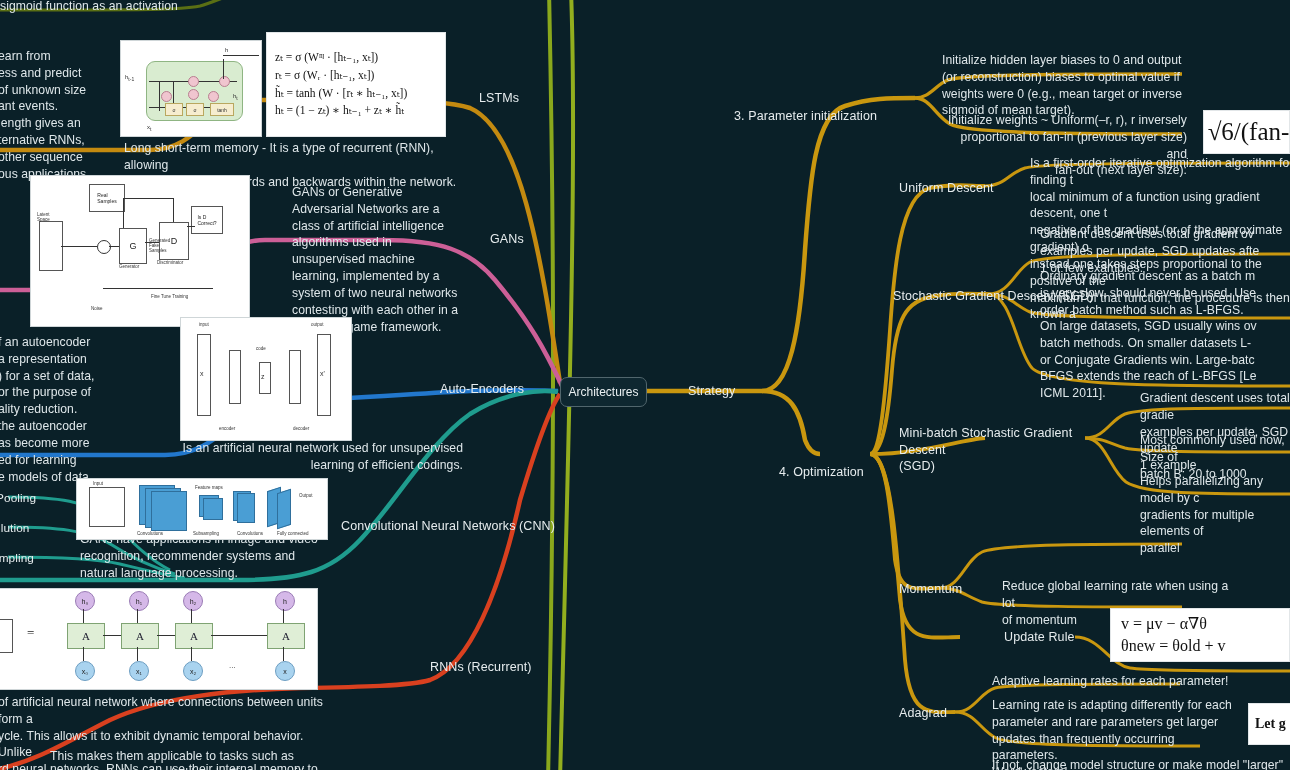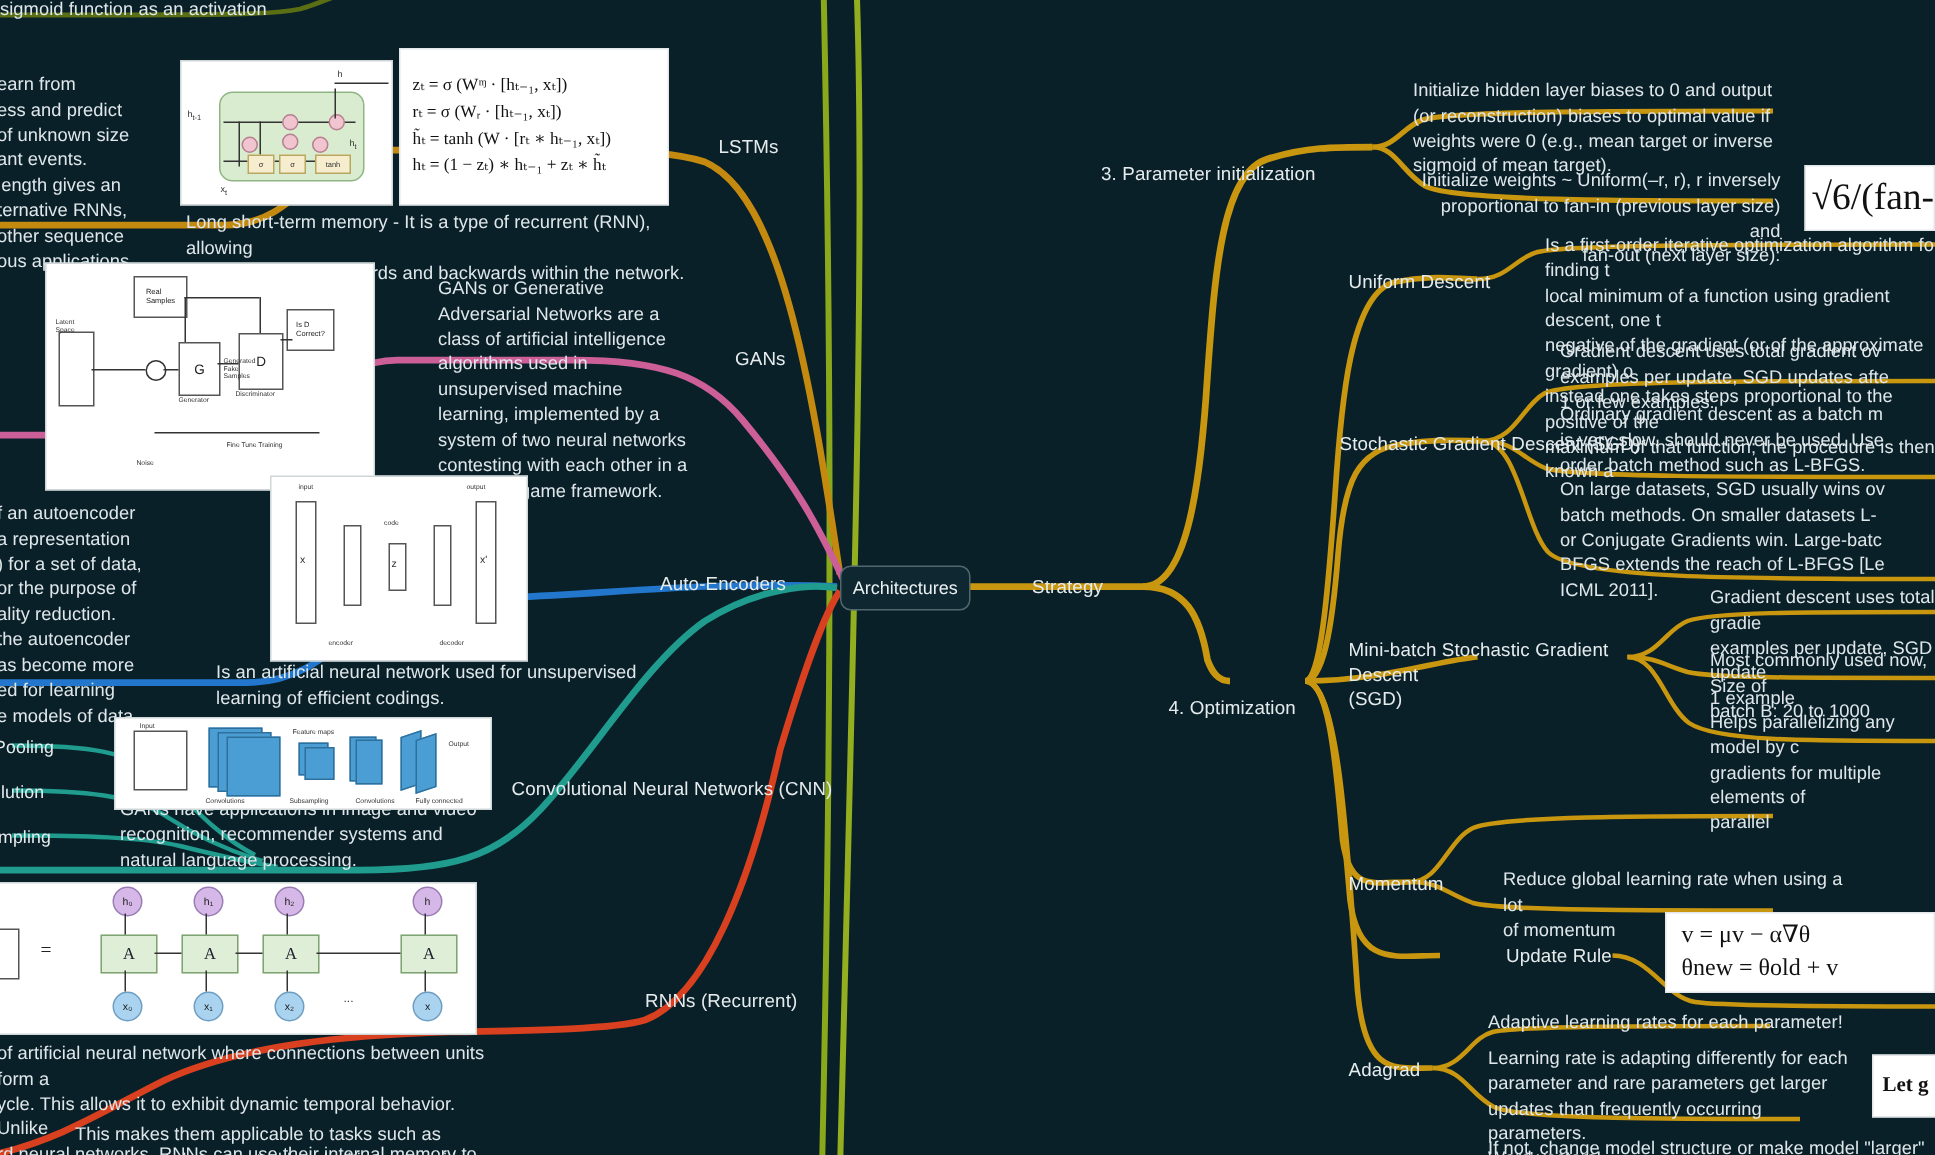--- a/index.html
+++ b/index.html
@@ -156,21 +156,21 @@
 
   <div class="desc" style="left:-2px;top:334px;width:145px;">f an autoencoder
 a representation
 ) for a set of data,
 or the purpose of
 ality reduction.
 the autoencoder
 as become more
 ed for learning
 e models of data.</div>
-  <div class="desc" style="left:144px;top:440px;width:330px;">Is an artificial neural network used for unsupervised
+  <div class="desc" style="left:133px;top:440px;width:330px;text-align:right;">Is an artificial neural network used for unsupervised
 learning of efficient codings.</div>
 
   <div class="node-label sm" style="left:-4px;top:491px;">Pooling</div>
   <div class="node-label sm" style="left:-6px;top:521px;">olution</div>
   <div class="node-label sm" style="left:-8px;top:551px;">ampling</div>
   <div class="desc" style="left:80px;top:531px;width:290px;">GANs have applications in image and video
 recognition, recommender systems and
 natural language processing.</div>
 
   <div class="desc" style="left:-2px;top:694px;width:340px;">of artificial neural network where connections between units form a

